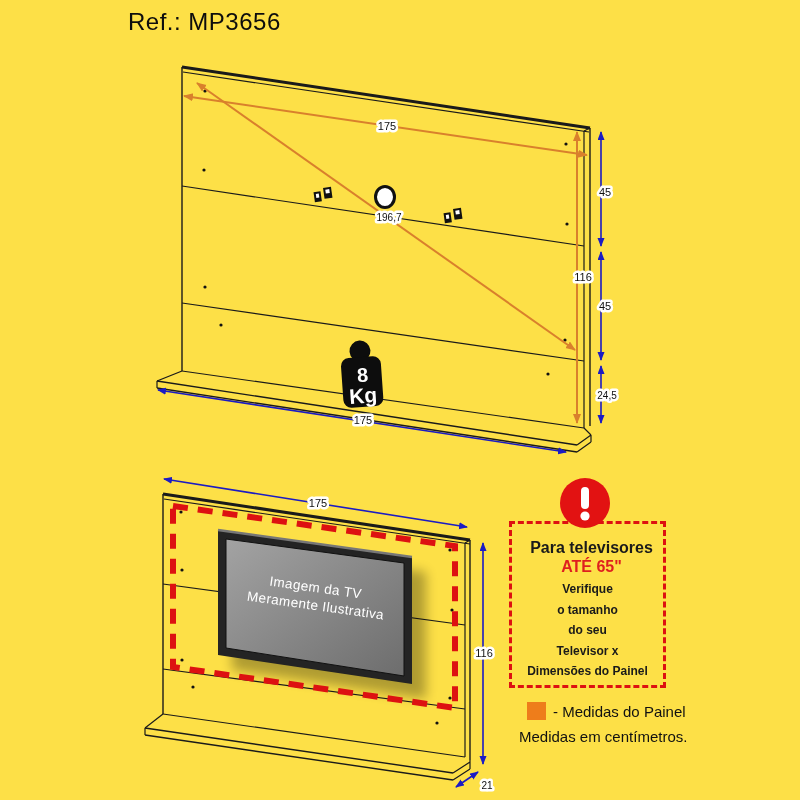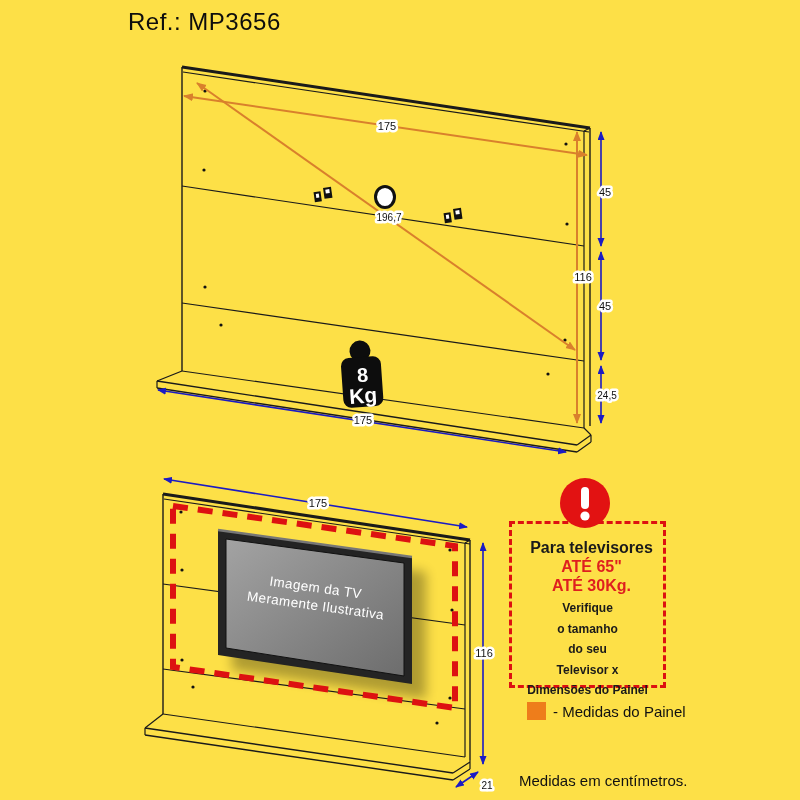--- a/index.html
+++ b/index.html
@@ -22,21 +22,21 @@
   .warn-note{font-size:12px;line-height:14.5px;font-weight:bold;color:#1a1a1a;margin-top:6px;}
   .warn-note:first-of-type{margin-top:4px;}
   
   #legend{position:absolute;left:527px;top:702px;display:flex;flex-direction:column;row-gap:19px;}
   .legend-row{display:flex;align-items:center;gap:7px;height:18px;}
   .swatch{width:19px;height:18px;flex:0 0 auto;}
   .sw-orange{background:#ee7d1b;}
   .sw-red{background:#e01111;}
   .sw-blue{background:#1414cc;}
   .legend-label{font-size:15px;color:#111;white-space:nowrap;}
-  #legend-footer{position:absolute;left:519px;top:772px;font-size:15px;color:#111;white-space:nowrap;}
+  #legend-footer{position:absolute;left:519px;top:728px;font-size:15px;color:#111;white-space:nowrap;}
 </style>
 </head>
 <body>
 
 <div id="stage">
 
   <div id="page-title">Ref.: MP3656</div>
 
   <svg id="art" width="800" height="800" viewBox="0 0 800 800">
     <defs>
@@ -172,21 +172,20 @@
 
   <div id="warning-icon">
     <svg width="50" height="50" viewBox="0 0 50 50">
       <rect x="21" y="9" width="8" height="22" rx="4" fill="#fff"></rect>
       <circle cx="25" cy="38" r="4.6" fill="#fff"></circle>
     </svg>
   </div>
   <div id="warning-box">
     <div class="warn-main">Para televisores</div>
     <div class="warn-main red">ATÉ 65"</div>
-    <div class="warn-main red">ATÉ 30Kg.</div>
     <div class="warn-note">Verifique</div>
     <div class="warn-note">o tamanho</div>
     <div class="warn-note">do seu</div>
     <div class="warn-note">Televisor x</div>
     <div class="warn-note">Dimensões do Painel</div>
   </div>
 
   <div id="legend">
     <div class="legend-row">
       <span class="swatch sw-orange"></span>

